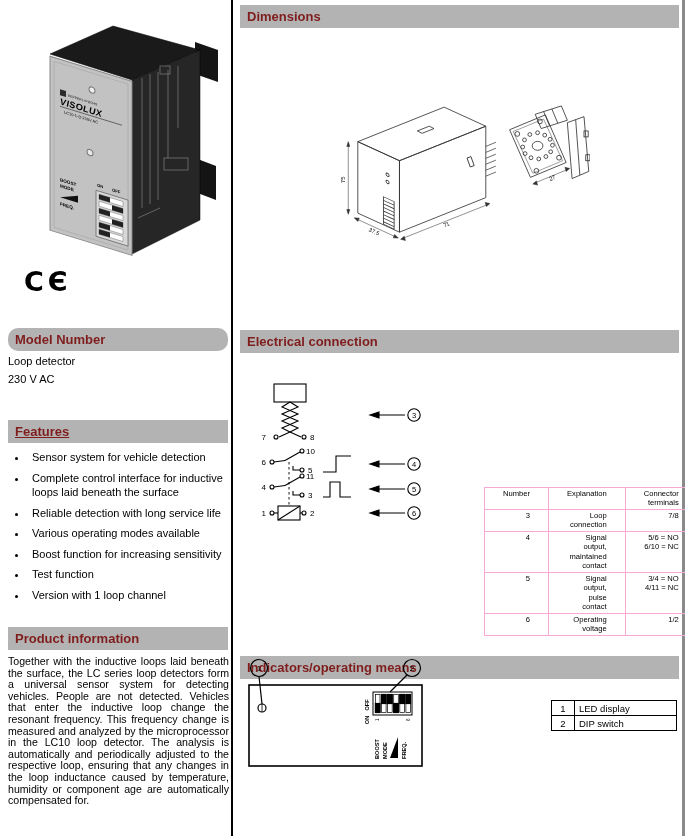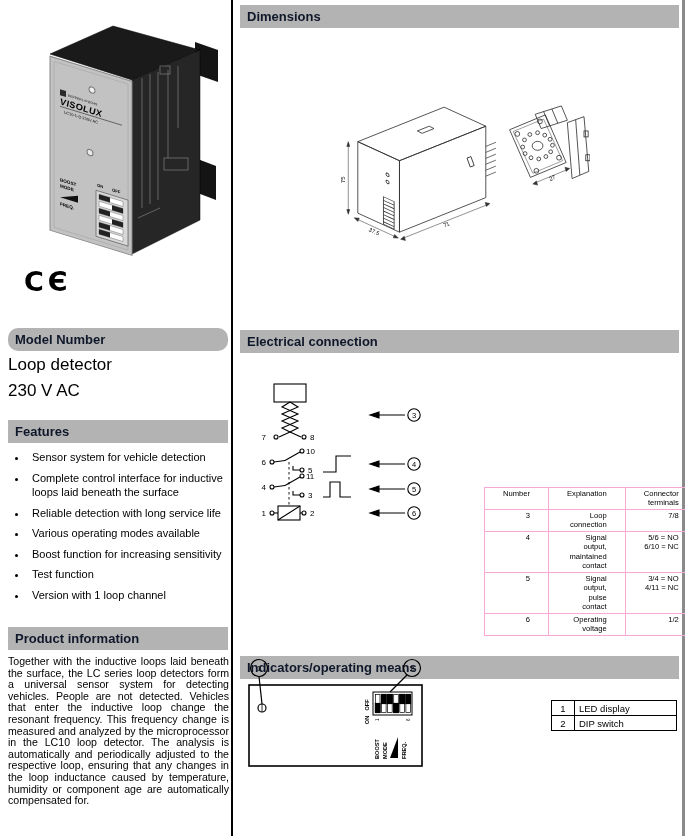--- a/index.html
+++ b/index.html
@@ -1,24 +1,24 @@
 <!DOCTYPE html>
 <html><head>
 <meta charset="utf-8">
 <style>
   html,body{margin:0;padding:0;background:#fff;}
   .page{position:relative;width:685px;height:836px;background:#ffffff;overflow:hidden;
         font-family:"Liberation Sans",sans-serif;color:#000;}
   .abs{position:absolute;}
   .divider{background:#000;}
   .edge{background:#8a8a8a;}
-  .section-bar{background:#b3b3b3;color:#0f172a;font-weight:bold;font-size:13px;
+  .section-bar{background:#b3b3b3;color:#7f1d1d;font-weight:bold;font-size:13px;
                padding:4px 7px 3px 7px;box-sizing:border-box;}
   .model-name{font-weight:bold;font-size:12.5px;margin:0 0 7px 0;}
-  .model-line{font-size:17px;margin:0 0 6px 0;}
+  .model-line{font-size:11px;margin:0 0 6px 0;}
   .features-list{margin:0;padding:0 0 0 20px;font-size:11px;line-height:1.32;}
   .features-list li{margin-bottom:6px;padding-left:4px;}
   .prod-text{font-size:10.6px;line-height:11.6px;text-align:justify;margin:0;}
   .ce{font-size:27px;font-weight:bold;letter-spacing:4px;font-family:"DejaVu Sans",sans-serif;}
   table{border-collapse:collapse;}
   .etable{font-size:7.6px;line-height:1.25;}
   .etable th,.etable td{border:1px solid #f9a8d4;padding:1px 18px;text-align:right;vertical-align:top;
                         font-weight:normal;white-space:pre-line;}
   .etable th{font-weight:normal;}
   .itable{font-size:9.5px;}
@@ -89,21 +89,21 @@
   </svg>
 
   <div class="abs ce" style="left:24px;top:266px;">CЄ</div>
 
   <div class="abs section-bar" style="left:8px;top:328px;width:220px;height:23px;border-radius:10px;">Model Number</div>
   <div class="abs" style="left:8px;top:355px;width:222px;">
     <p class="model-line">Loop detector</p>
     <p class="model-line">230 V AC</p>
   </div>
 
-  <div class="abs section-bar" style="left:8px;top:420px;width:220px;height:23px;">Features</div>
+  <div class="abs section-bar" style="left:8px;top:420px;width:220px;height:23px;text-decoration:underline;">Features</div>
   <ul class="abs features-list" style="left:8px;top:450px;width:212px;">
     <li>Sensor system for vehicle detection</li>
     <li>Complete control interface for inductive loops laid beneath the surface</li>
     <li>Reliable detection with long service life</li>
     <li>Various operating modes available</li>
     <li>Boost function for increasing sensitivity</li>
     <li>Test function</li>
     <li>Version with 1 loop channel</li>
   </ul>
 

